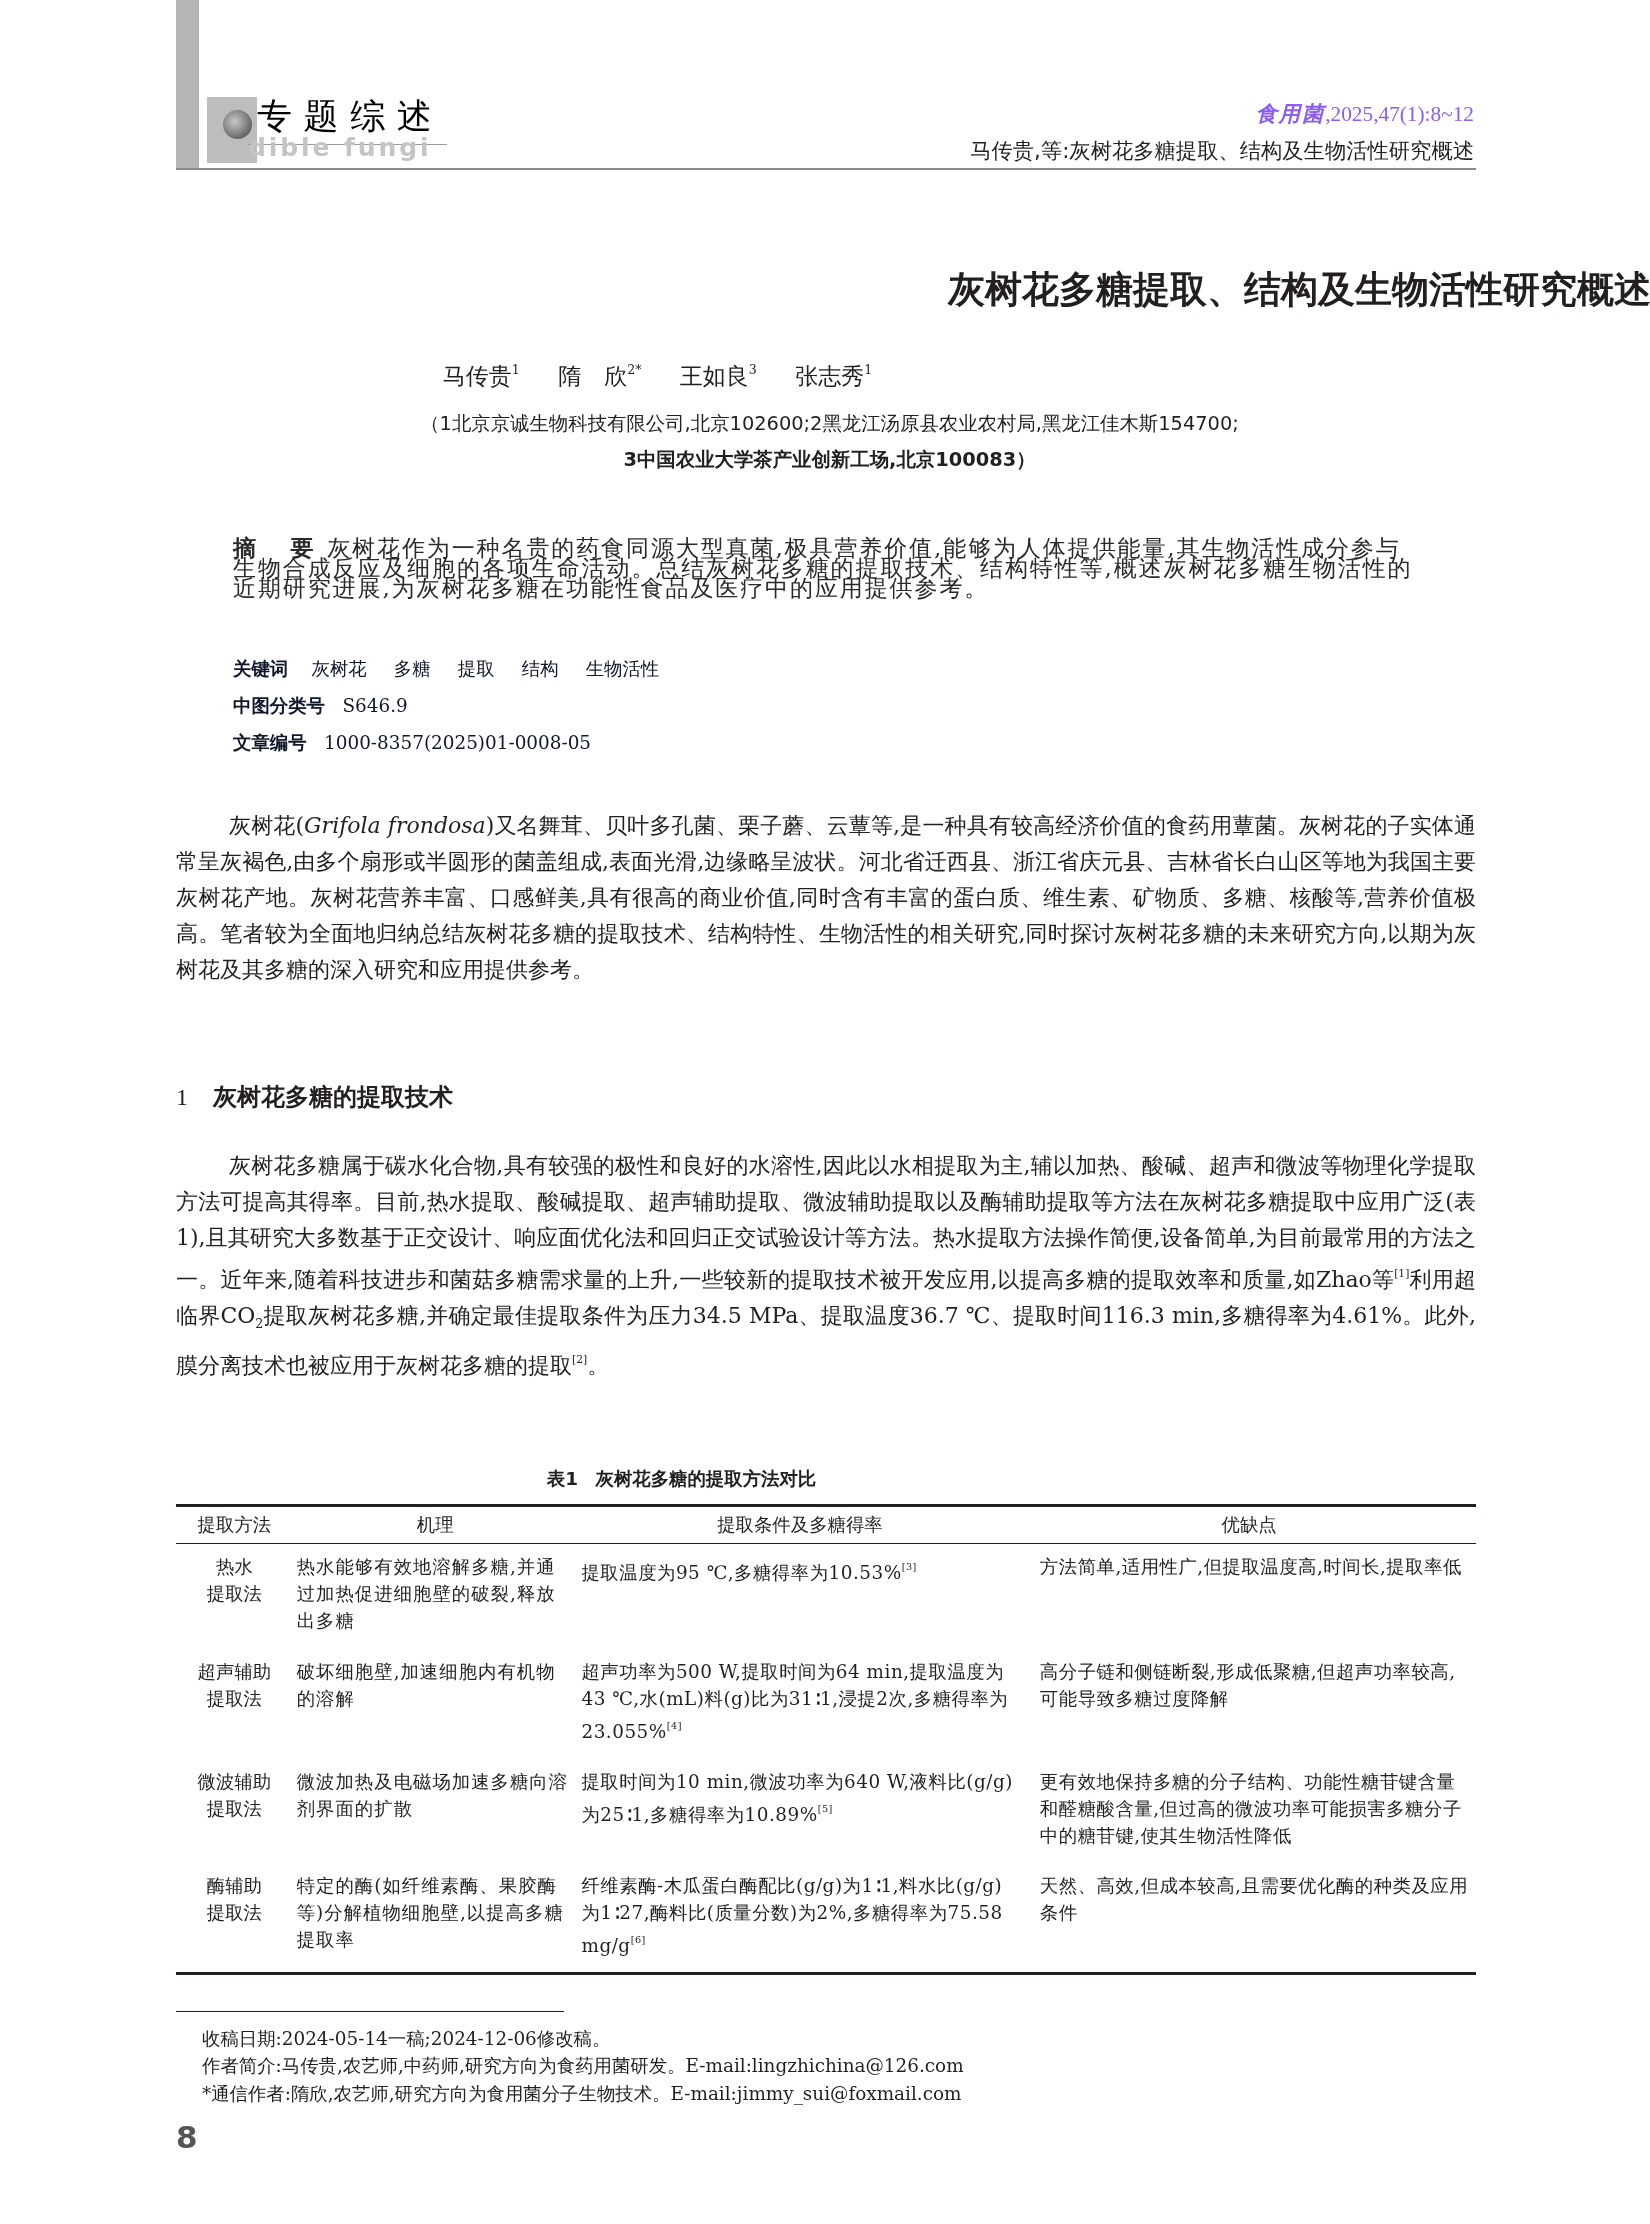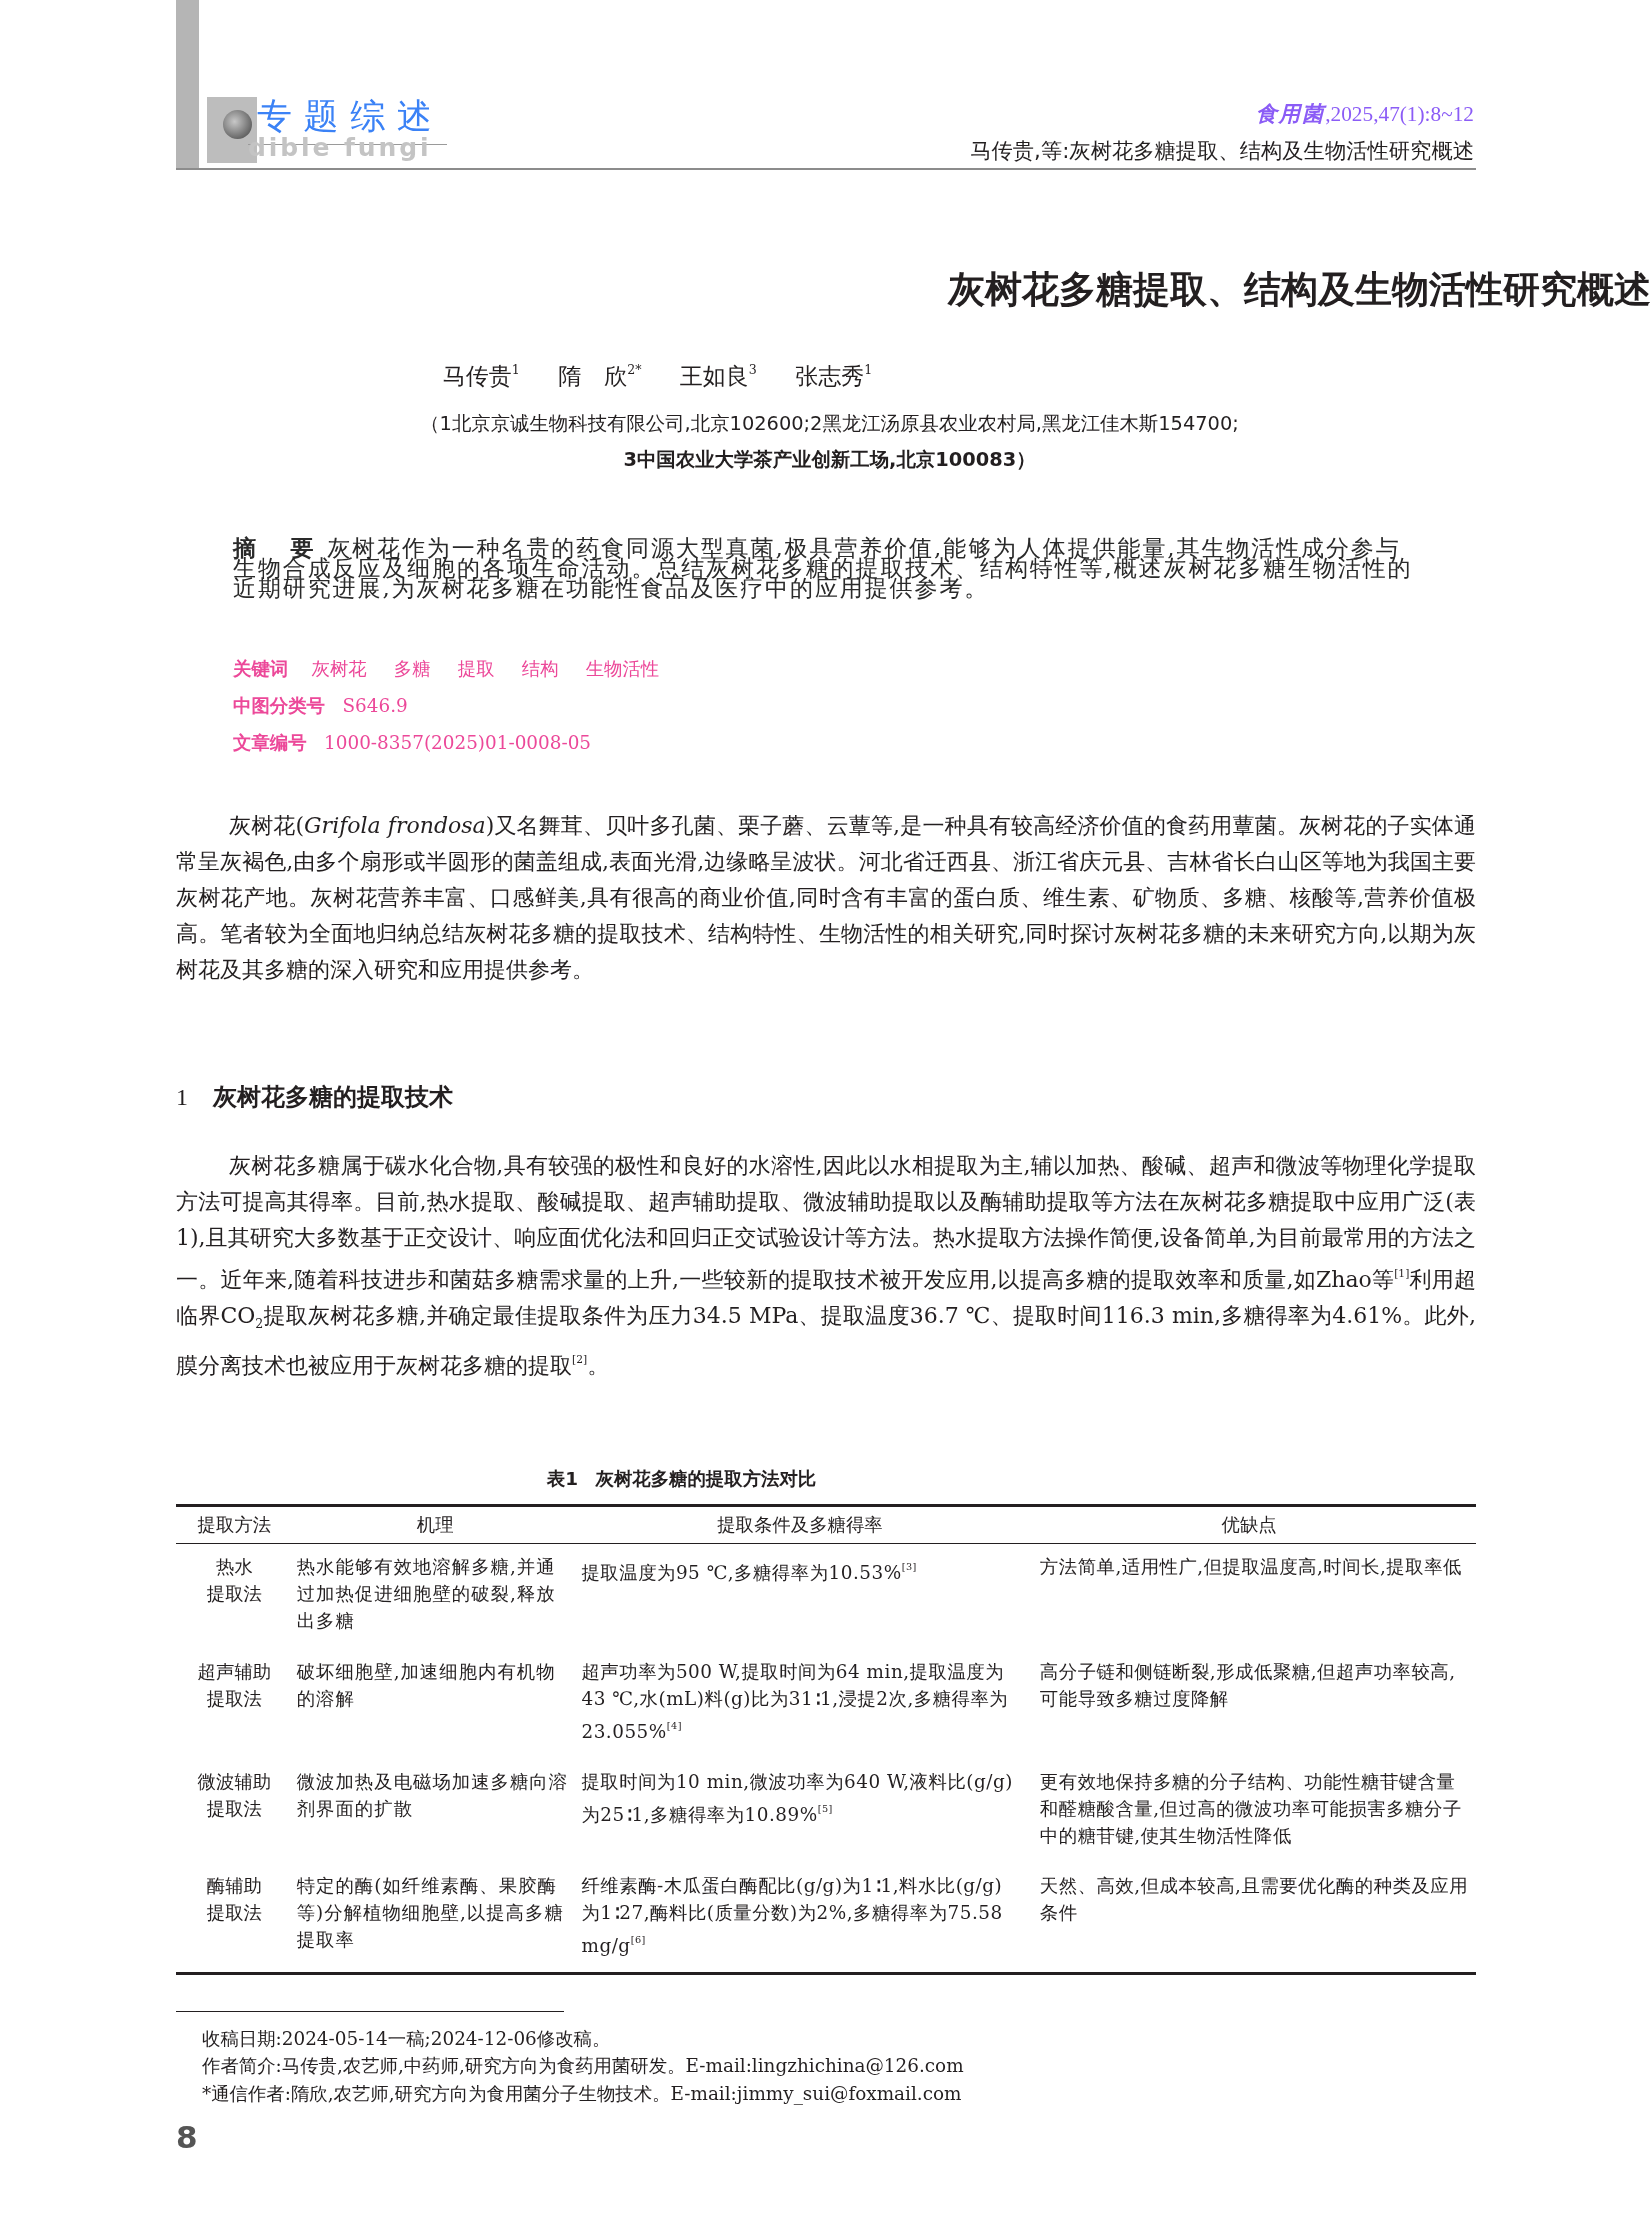--- a/index.html
+++ b/index.html
@@ -10,21 +10,21 @@
   }
   
   .left-bar { position: absolute; left: 176px; top: 0; width: 23px; height: 170px; background: #b5b5b5; }
   .logo-block { position: absolute; left: 207px; top: 97px; width: 50px; height: 66px; background: #bdbdbd; }
   .logo-ball {
     position: absolute; left: 223px; top: 110px; width: 29px; height: 29px; border-radius: 50%;
     background: radial-gradient(circle at 40% 40%, #c8c8c8 0%, #8a8a8a 45%, #3c3c3c 100%);
   }
   .column-title {
     position: absolute; left: 257px; top: 93px; font-size: 35px; letter-spacing: 11.6px;
-    font-family: "DejaVu Serif", serif; color: #3b82f6; font-weight: normal;
+    font-family: "DejaVu Serif", serif; color: #000000; font-weight: normal;
   }
   .column-sub {
     position: absolute; left: 248px; top: 133px; font-size: 25px; line-height: 29px;
     font-family: "DejaVu Sans", sans-serif; font-weight: bold; color: #c4c4c4; letter-spacing: 2.9px;
   }
   .logo-underline { position: absolute; left: 248px; top: 144px; width: 199px; height: 1px; background: #9a9a9a; }
   .header-rule { position: absolute; left: 176px; top: 168px; width: 1300px; height: 1.9px; background: #8c8c8c; }
   .journal-cite {
     position: absolute; right: 177px; top: 99px; font-size: 21.3px; color: #8b5cf6;
     font-family: "Liberation Serif", serif;
@@ -50,21 +50,21 @@
     font-family: "DejaVu Sans", sans-serif;
   }
   .affil.l1 { top: 410px; } .affil.l2 { top: 446px; font-weight: bold; }
   
   .abstract {
     position: absolute; left: 233px; width: 1188px; top: 538px; font-size: 23px; line-height: 20px;
     font-family: "DejaVu Serif", serif; letter-spacing: 1.9px; color: #2a2a2a;
   }
   .abstract .lbl { font-family: "DejaVu Sans", sans-serif; font-weight: bold; letter-spacing: 5.8px; margin-right: 7.8px; }
   .meta-line {
-    position: absolute; left: 233px; font-size: 18.4px; font-family: "DejaVu Serif", serif; color: #ec4899;
+    position: absolute; left: 233px; font-size: 18.4px; font-family: "DejaVu Serif", serif; color: #0f172a;
   }
   .meta-line .lbl { font-family: "DejaVu Sans", sans-serif; font-weight: bold; margin-right: 17.5px; }
   .meta-line.kw { top: 656px; } .meta-line.cls { top: 693px; } .meta-line.art { top: 730px; }
   .kw-item { margin-right: 21.3px; }
   
   .body-para {
     position: absolute; left: 176px; width: 1300px; font-size: 22px; line-height: 36px;
     font-family: "DejaVu Serif", serif; text-align: justify; text-indent: 53px; color: #231f20;
   }
   .body-para.p1 { top: 808px; }

